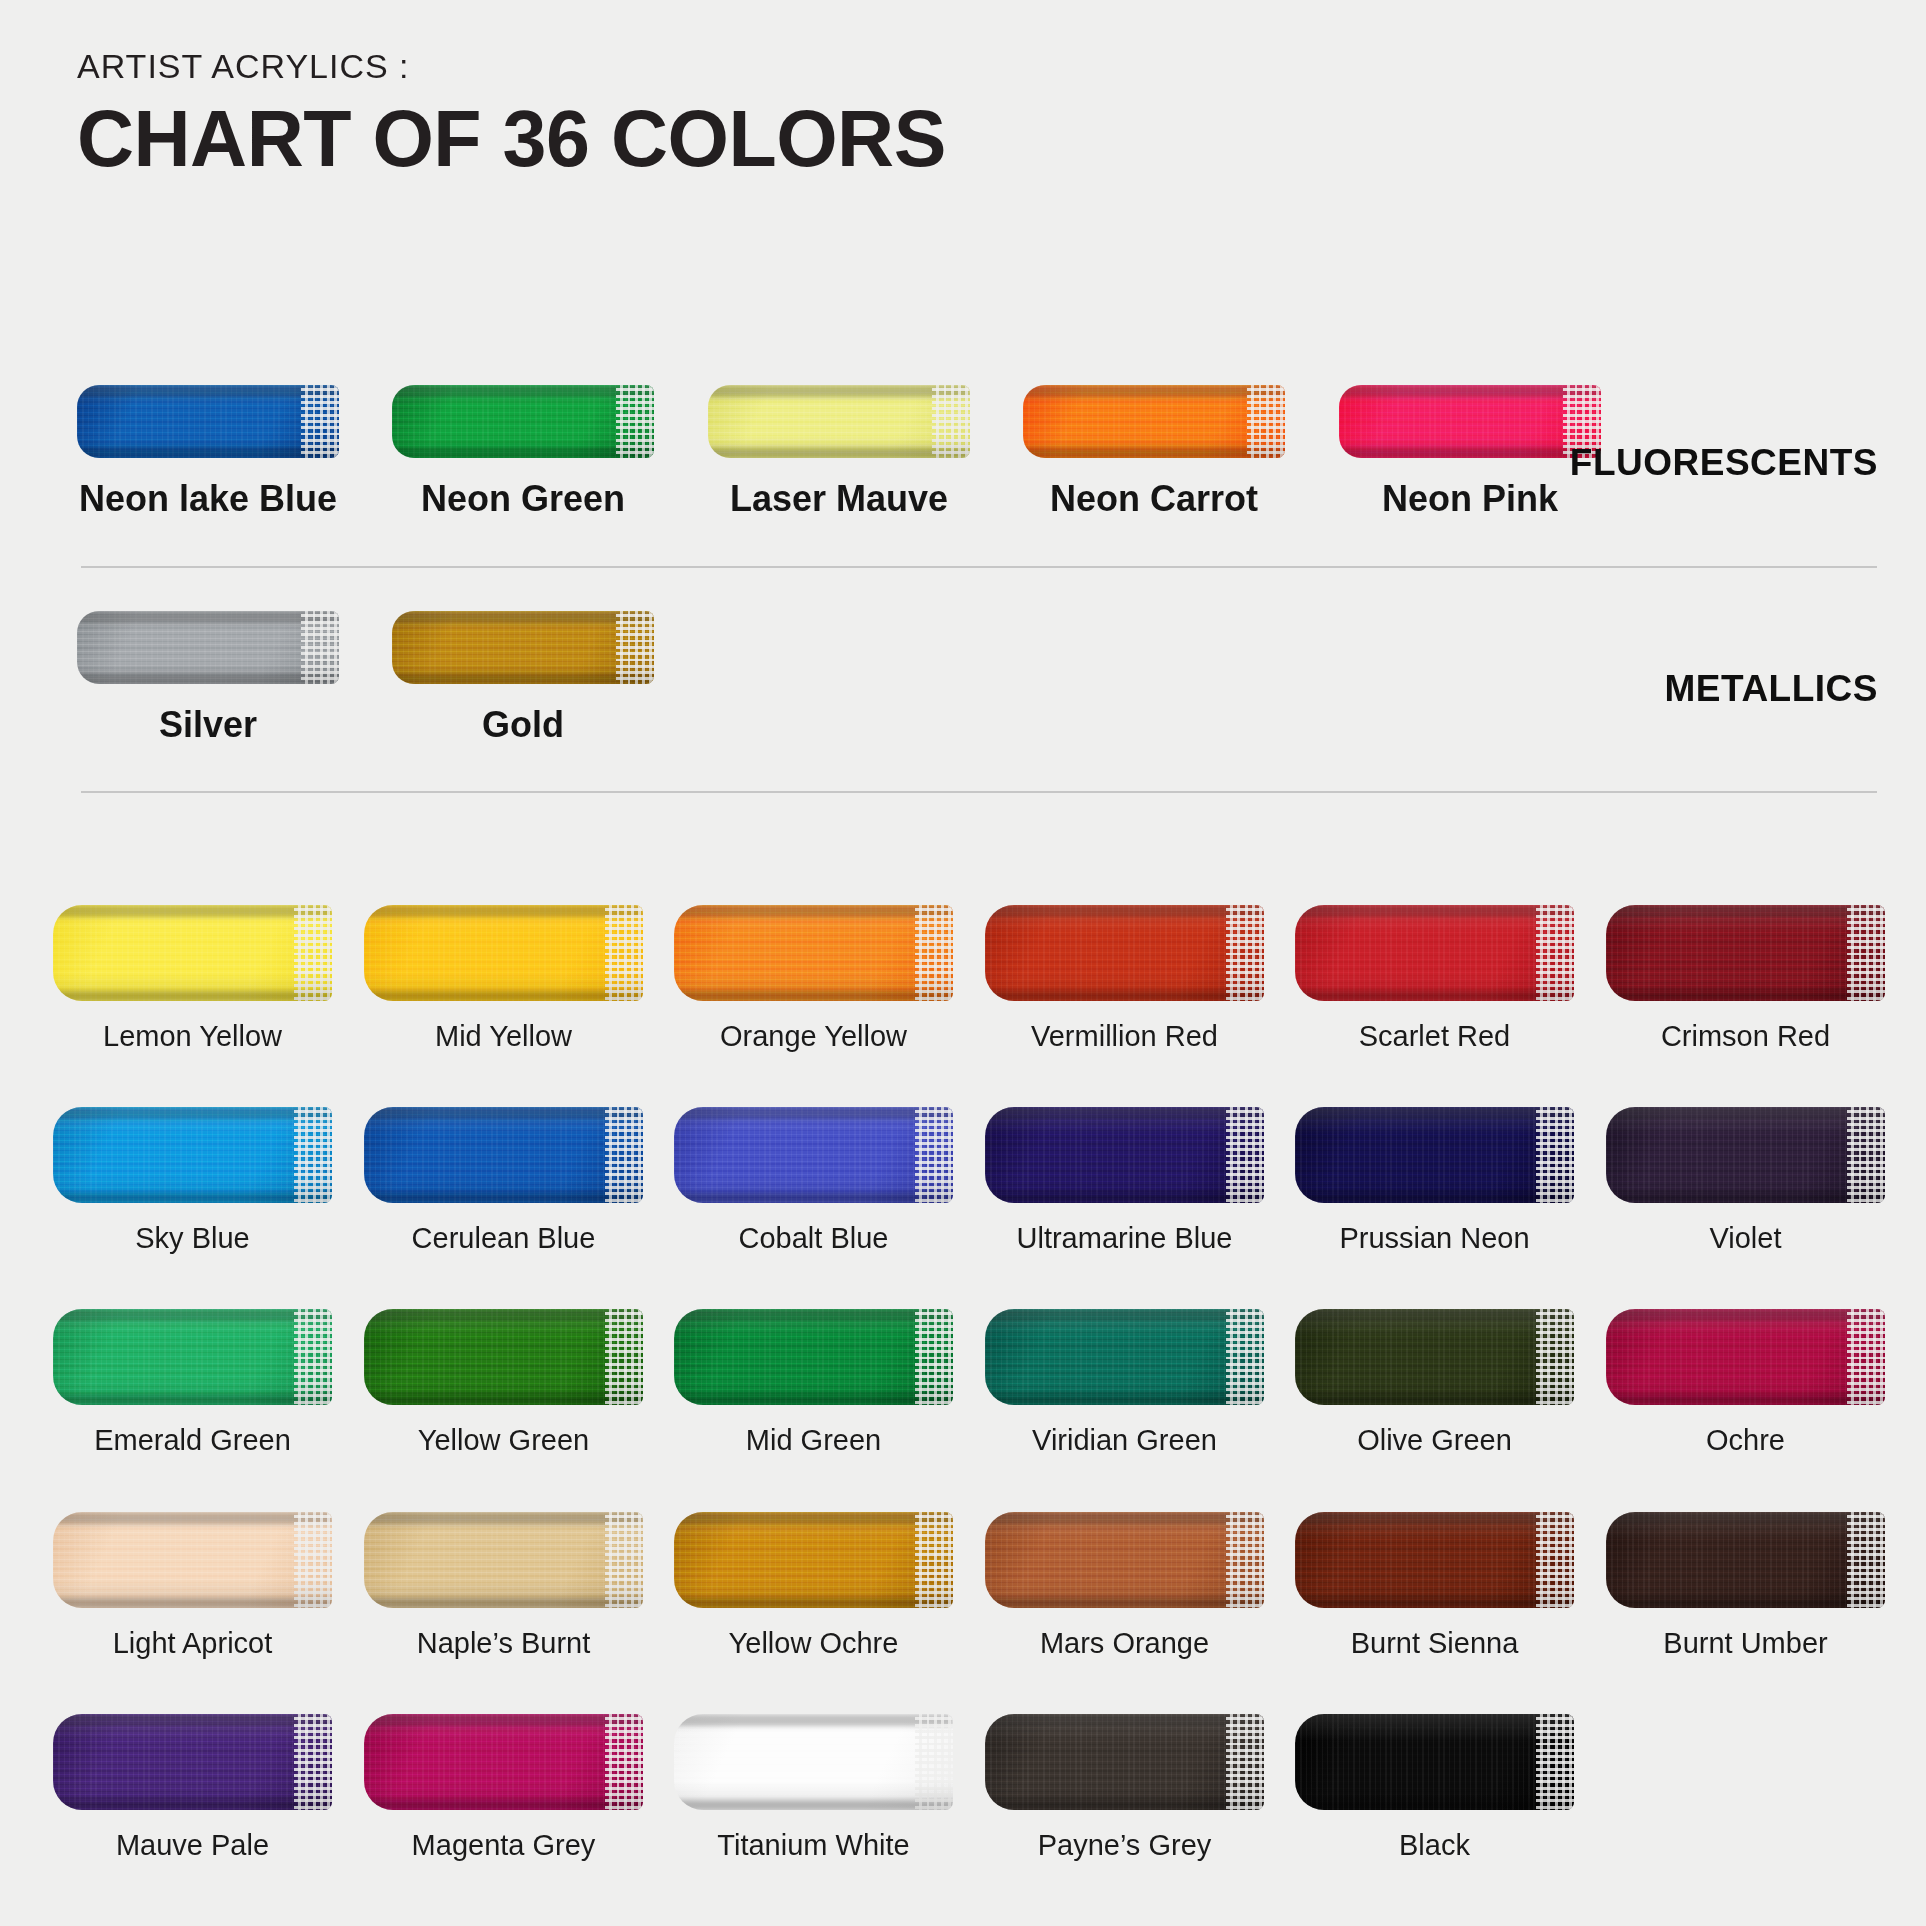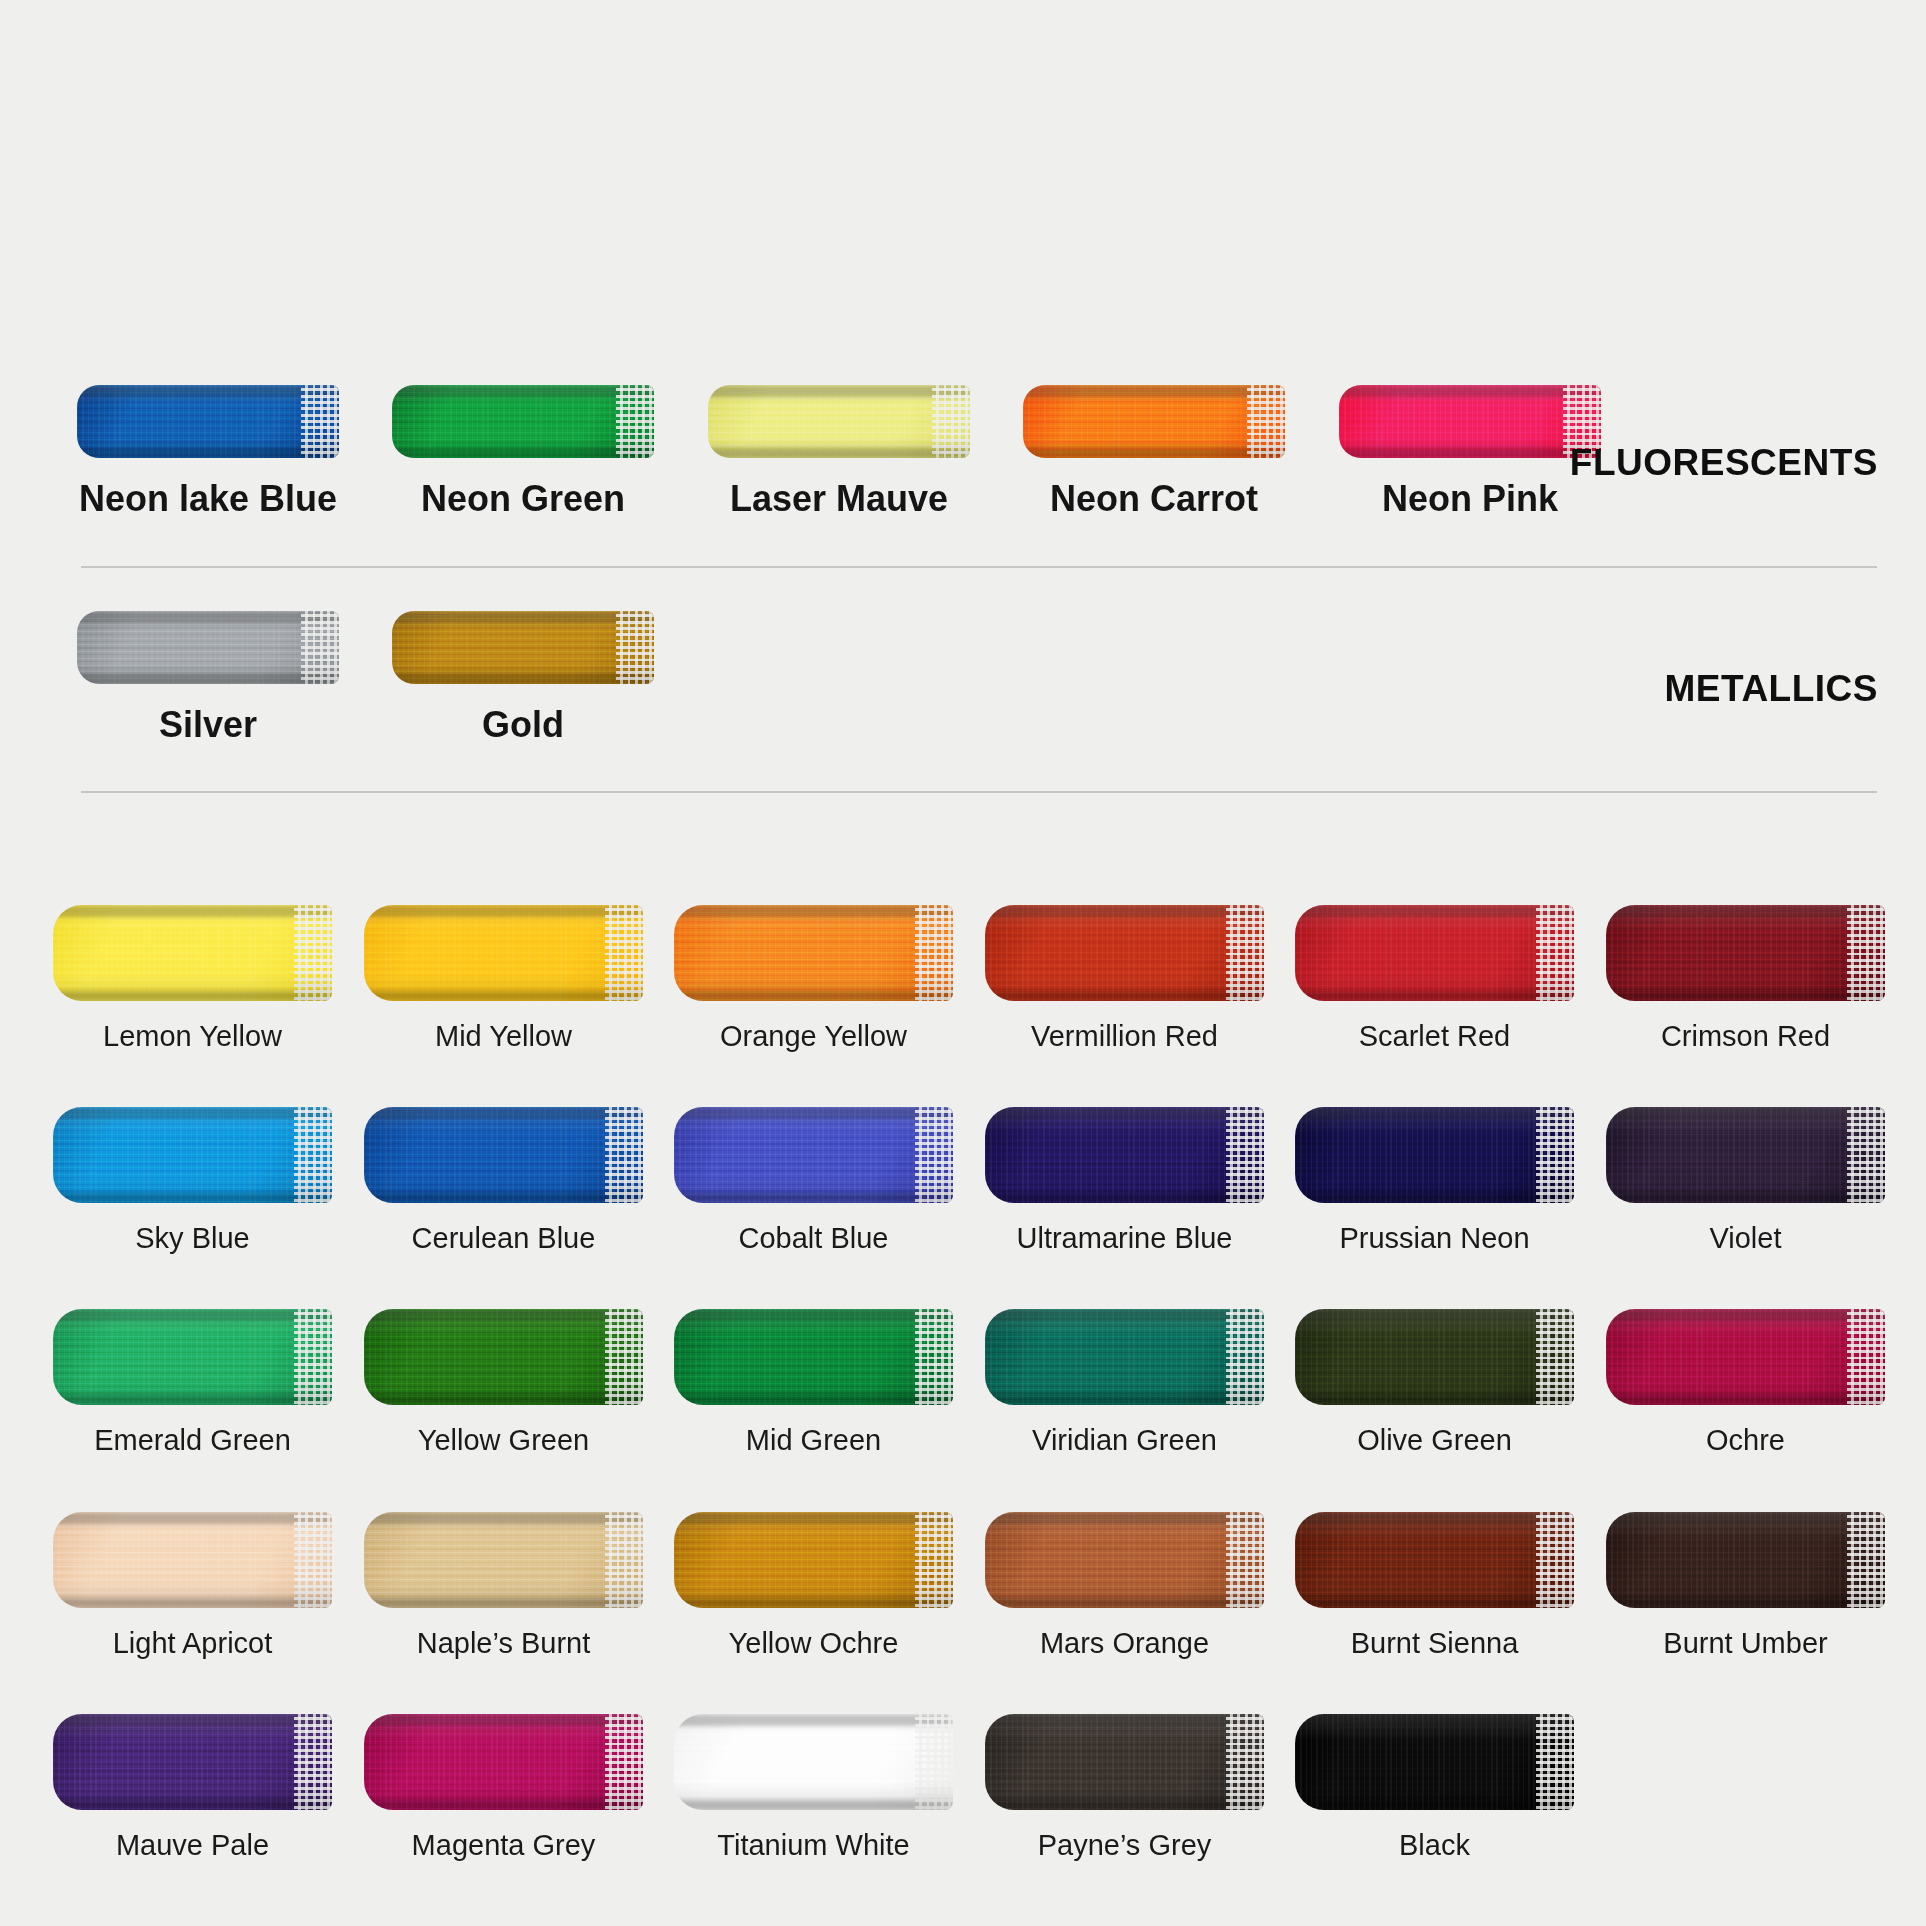--- a/index.html
+++ b/index.html
@@ -166,20 +166,22 @@
     position: absolute;
     left: 0;
     top: 905px;
     width: 1926px;
   }
 </style>
 </head>
 <body>
 
 <div id="header">
+  <div id="eyebrow">ARTIST ACRYLICS :</div>
+  <div id="main-title">CHART OF 36 COLORS</div>
 </div>
 
 <div class="band" id="band-fluorescents" style="top:385px;">
   <div class="band-swatches" id="fl-swatches">
       <div class="cell" style="left: 77px; top: 0px; width: 262px;">
         <div class="swatch" style="width: 262px; height: 73px; background: linear-gradient(115deg, rgb(10, 63, 140) 0%, rgb(16, 96, 180) 22%, rgb(16, 96, 180) 72%, rgb(10, 63, 140) 100%); border-radius: 22px 7.7px 7.7px 22px;">
           <div class="tex"></div>
           <div class="tex2"></div>
           <div class="edge-top"></div>
           <div class="edge-bot"></div>

